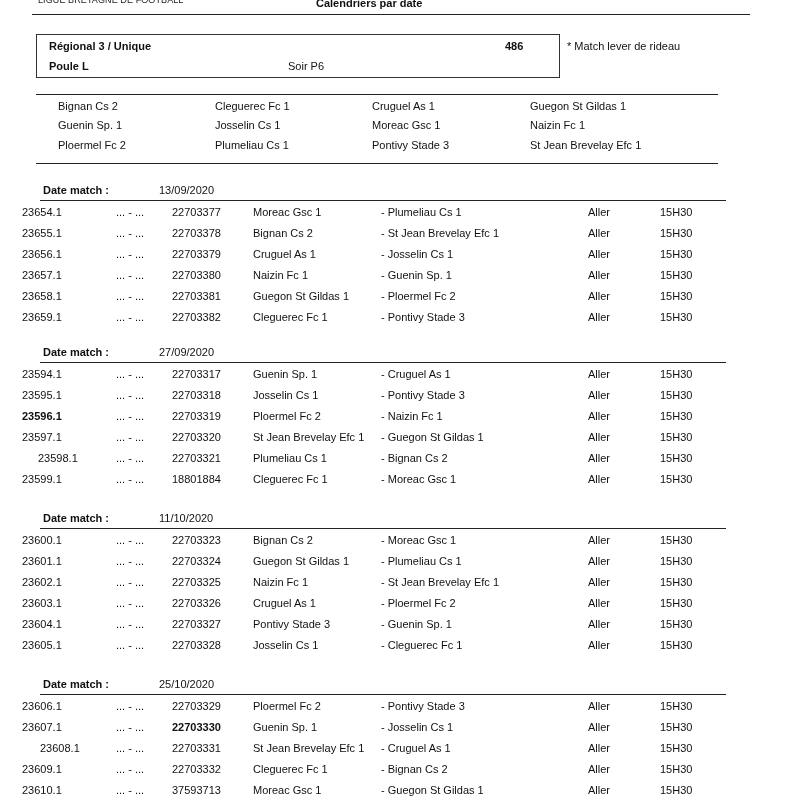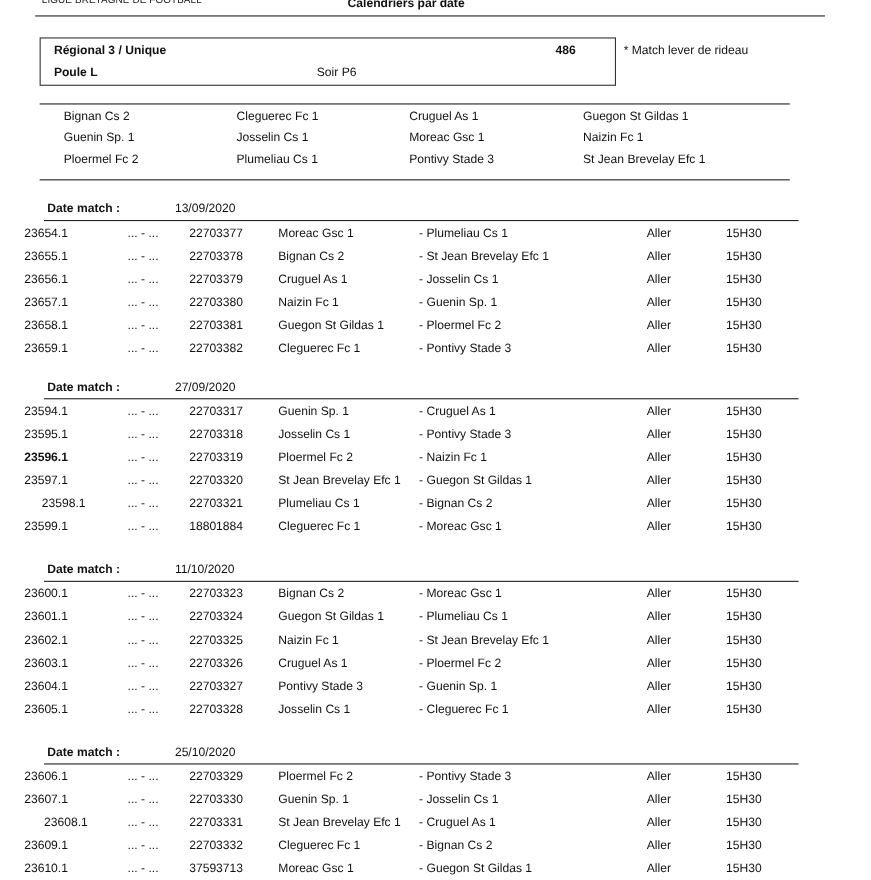--- a/index.html
+++ b/index.html
@@ -237,21 +237,21 @@
       <div class="abs cell" style="left: 116px; top: 700px;">... - ...</div>
       <div class="abs cell" style="left: 172px; top: 700px;">22703329</div>
       <div class="abs cell" style="left: 253px; top: 700px;">Ploermel Fc 2</div>
       <div class="abs cell" style="left: 381px; top: 700px;">- Pontivy Stade 3</div>
       <div class="abs cell" style="left: 588px; top: 700px;">Aller</div>
       <div class="abs cell" style="left: 660px; top: 700px;">15H30</div>
     </div>
     <div>
       <div class="abs cell" style="left: 22px; top: 720.9px;">23607.1</div>
       <div class="abs cell" style="left: 116px; top: 720.9px;">... - ...</div>
-      <div class="abs cell" style="left: 172px; top: 720.9px;">22703330</div>
+      <div class="abs cell" style="left: 172px; top: 720.9px; font-weight: bold;">22703330</div>
       <div class="abs cell" style="left: 253px; top: 720.9px;">Guenin Sp. 1</div>
       <div class="abs cell" style="left: 381px; top: 720.9px;">- Josselin Cs 1</div>
       <div class="abs cell" style="left: 588px; top: 720.9px;">Aller</div>
       <div class="abs cell" style="left: 660px; top: 720.9px;">15H30</div>
     </div>
     <div>
       <div class="abs cell" style="left: 40px; top: 741.8px;">23608.1</div>
       <div class="abs cell" style="left: 116px; top: 741.8px;">... - ...</div>
       <div class="abs cell" style="left: 172px; top: 741.8px;">22703331</div>
       <div class="abs cell" style="left: 253px; top: 741.8px;">St Jean Brevelay Efc 1</div>

